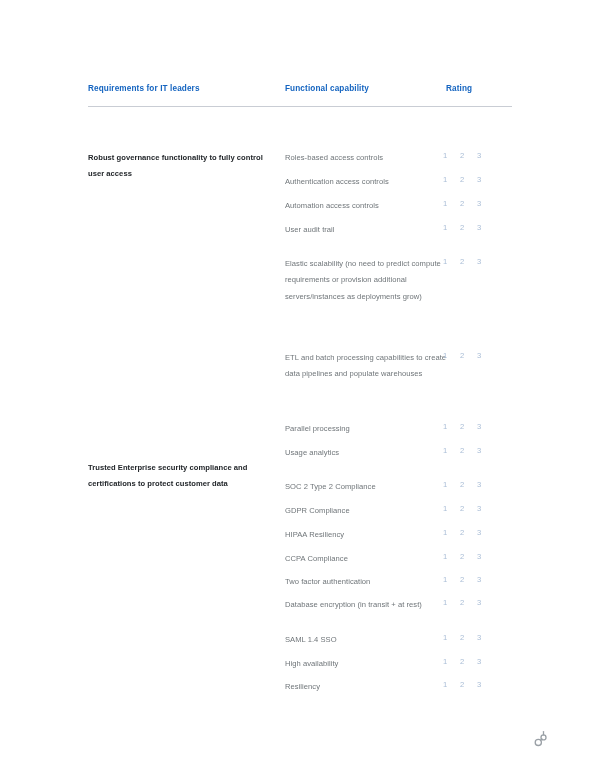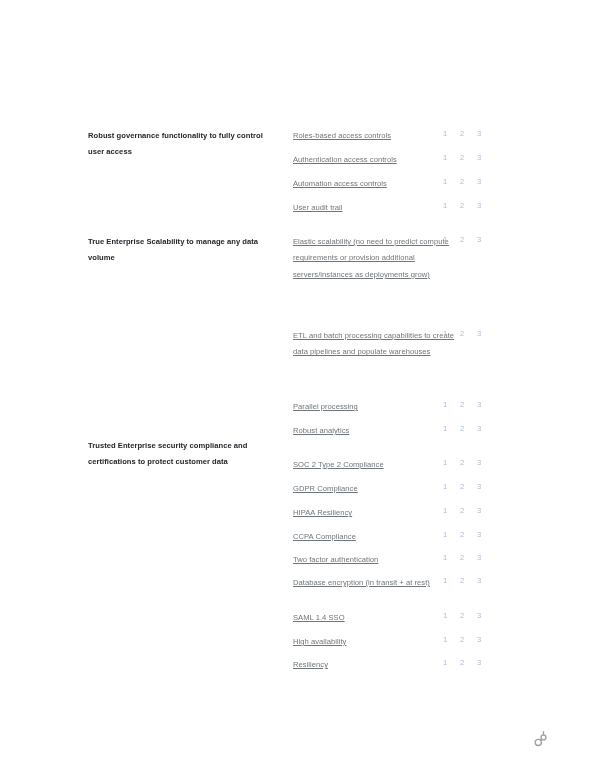--- a/index.html
+++ b/index.html
@@ -74,28 +74,27 @@
     letter-spacing: 0.005em;
   }
 
   .cap-row {
     position: absolute;
     left: 197px;
     width: 227px;
   }
   .cap-text {
     position: absolute;
-    left: 8px;
+    left: 0;
     top: 0;
     width: 175px;
     font-size: 7.6px;
     line-height: 16.4px;
     color: #6f7579;
     letter-spacing: 0.005em;
-    text-decoration: underline;
   }
   .rating {
     position: absolute;
     left: 158px;
     top: 0;
     width: 60px;
     height: 12px;
   }
   .rating span {
     position: absolute;
@@ -119,24 +118,29 @@
   }
   .logo svg { display: block; }
 </style>
 </head>
 <body>
 
 <div class="page">
 
   <div class="sheet">
 
+    <div class="thead">
+      <div class="th c1">Requirements for IT leaders</div>
+      <div class="th c2">Functional capability</div>
+      <div class="th c3">Rating</div>
+      <div class="head-rule"></div>
+    </div>
 
     <div class="tbody" id="tbody" style="height: 620px;">
         <div class="req-cell" style="top: 44px;">Robust governance functionality to fully control user access</div>
-        <div class="req-cell" style="top: 150px;">True Enterprise Scalability to manage any data volume</div>
         <div class="req-cell" style="top: 354px;">Trusted Enterprise security compliance and certifications to protect customer data</div>
         <div class="cap-row" style="top: 44px;">
           <div class="cap-text">Roles-based access controls</div>
           <div class="rating">
             <span class="r1">1</span>
             <span class="r2">2</span>
             <span class="r3">3</span>
           </div>
         </div>
         <div class="cap-row" style="top: 68px;">
@@ -181,21 +185,21 @@
         </div>
         <div class="cap-row" style="top: 315px;">
           <div class="cap-text">Parallel processing</div>
           <div class="rating">
             <span class="r1">1</span>
             <span class="r2">2</span>
             <span class="r3">3</span>
           </div>
         </div>
         <div class="cap-row" style="top: 339px;">
-          <div class="cap-text">Robust analytics</div>
+          <div class="cap-text">Usage analytics</div>
           <div class="rating">
             <span class="r1">1</span>
             <span class="r2">2</span>
             <span class="r3">3</span>
           </div>
         </div>
         <div class="cap-row" style="top: 373px;">
           <div class="cap-text">SOC 2 Type 2 Compliance</div>
           <div class="rating">
             <span class="r1">1</span>

